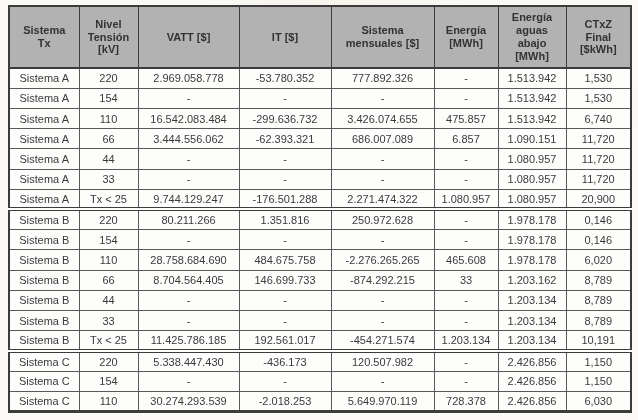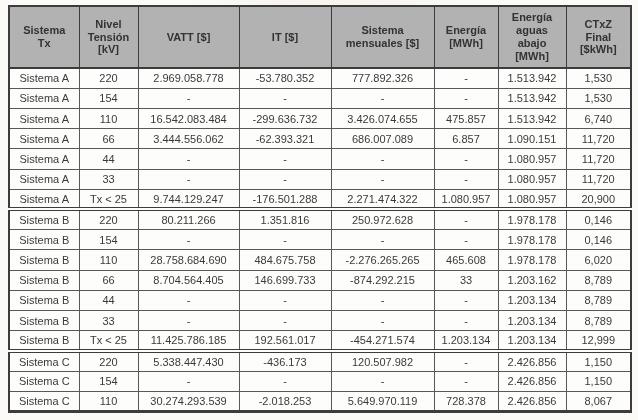--- a/index.html
+++ b/index.html
@@ -246,21 +246,21 @@
           <td>8,789</td>
         </tr>
         <tr>
           <td>Sistema B</td>
           <td>Tx &lt; 25</td>
           <td>11.425.786.185</td>
           <td>192.561.017</td>
           <td>-454.271.574</td>
           <td>1.203.134</td>
           <td>1.203.134</td>
-          <td>12,999</td>
+          <td>10,191</td>
         </tr>
         <tr class="block-start">
           <td>Sistema C</td>
           <td>220</td>
           <td>5.338.447.430</td>
           <td>-436.173</td>
           <td>120.507.982</td>
           <td>-</td>
           <td>2.426.856</td>
           <td>1,150</td>
@@ -276,17 +276,17 @@
           <td>1,150</td>
         </tr>
         <tr>
           <td>Sistema C</td>
           <td>110</td>
           <td>30.274.293.539</td>
           <td>-2.018.253</td>
           <td>5.649.970.119</td>
           <td>728.378</td>
           <td>2.426.856</td>
-          <td>8,067</td>
+          <td>6,030</td>
         </tr>
       </tbody>
   </table>
 </div>
 
 </body></html>

